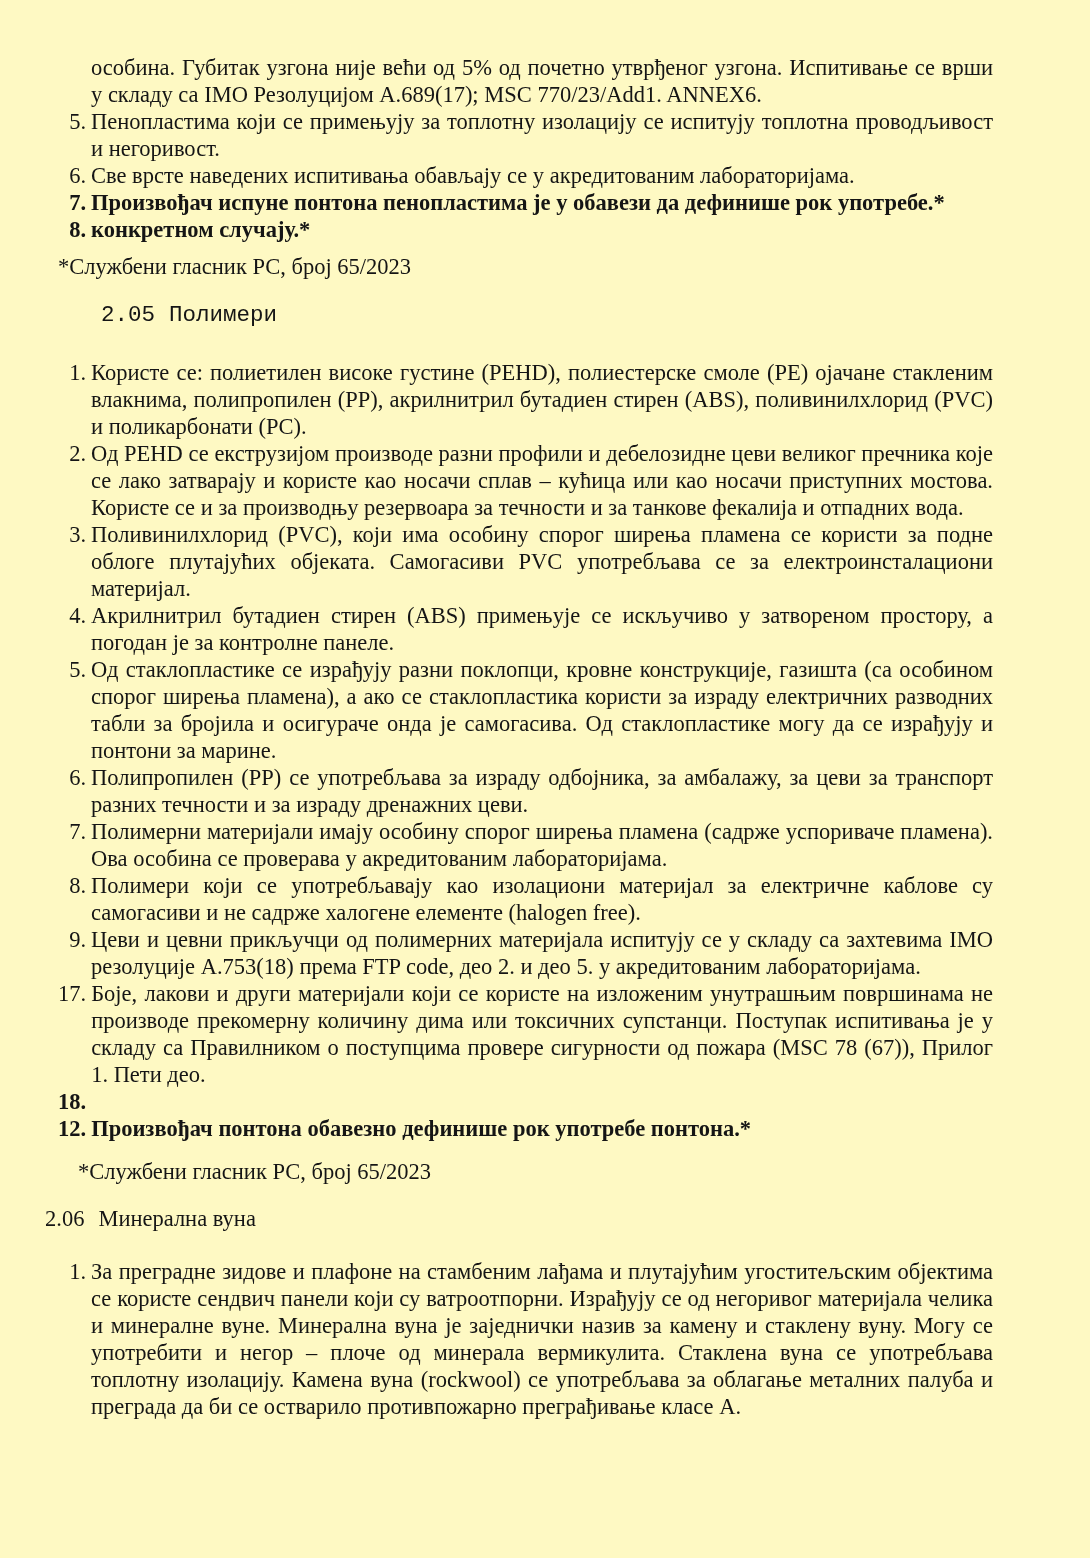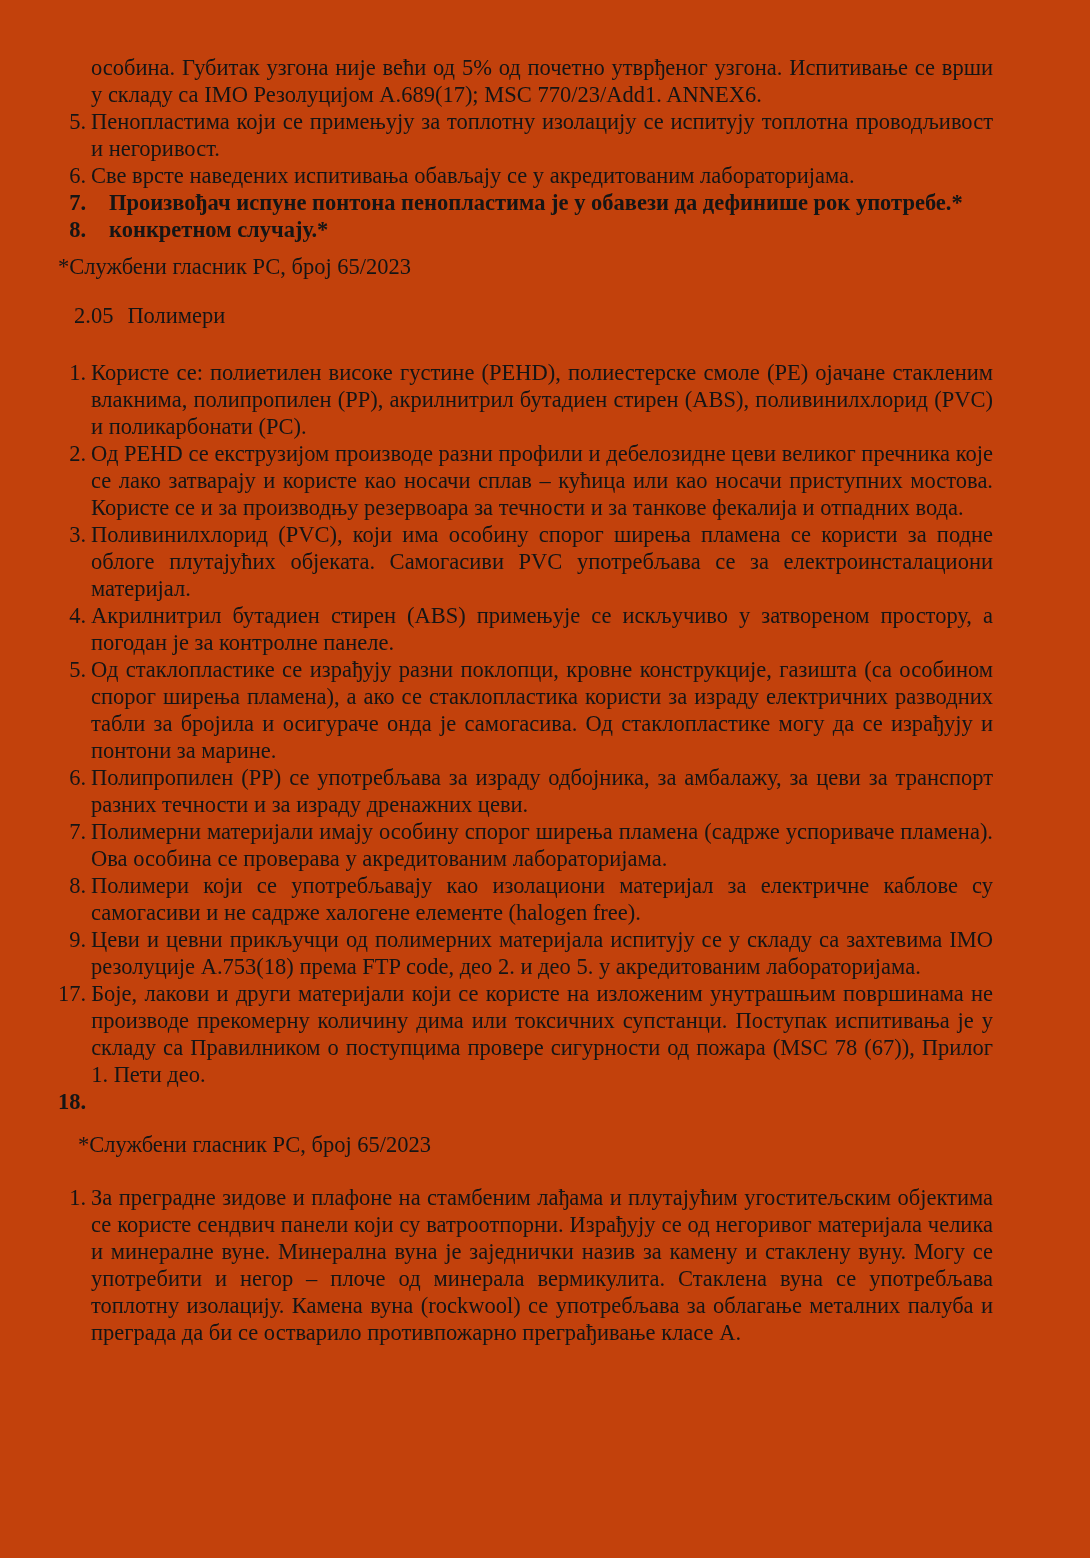--- a/index.html
+++ b/index.html
@@ -14,21 +14,21 @@
   }
   .page {
     box-sizing: border-box;
     width: 1090px;
     height: 1558px;
     padding: 54px 97px 0 58px;
     font-family: "Liberation Serif", "DejaVu Serif", serif;
     font-size: 22.5px;
     line-height: 27px;
     color: #151515;
-    background: #c2410c;
+    background: #fef9c3;
   }
   .cont-para {
     margin-left: 33px;
     text-align: justify;
   }
   .li {
     display: flex;
     align-items: flex-start;
   }
   .num {
@@ -40,41 +40,41 @@
   }
   .txt {
     flex: 1;
     text-align: justify;
   }
   .li.bold {
     font-weight: bold;
   }
   .li.bold .txt {
     text-align: left;
-    margin-left: 18px;
   }
   .ln {
     white-space: nowrap;
   }
   .ln.indent {
     padding-left: 8px;
   }
   .footnote-first {
     margin-top: 10px;
   }
   .footnote-second {
     margin-top: 16px;
     margin-left: 20px;
   }
   .heading {
     white-space: nowrap;
   }
   .heading-205 {
     margin-top: 22px;
-    margin-left: 16px;
+    margin-left: 43px;
+    font-family: Liberation Mono, monospace;
   }
   .heading-206 {
     margin-top: 20px;
     margin-left: -13px;
   }
   .sec-num {
     margin-right: 14px;
   }
   .list-polymers {
     margin-top: 30px;
@@ -156,24 +156,31 @@
     </div>
     <div class="li">
       <span class="num">17.</span>
       <div class="txt">Боје, лакови и други материјали који се користе на изложеним унутрашњим површинама не производе прекомерну количину дима или токсичних супстанци. Поступак испитивања је у складу са Правилником о поступцима провере сигурности од пожара (MSC 78 (67)), Прилог 1. Пети део.</div>
     </div>
     <div class="li bold">
       <span class="num">18.</span>
       <div class="txt">
       </div>
     </div>
+    <div class="li bold">
+      <span class="num">12.</span>
+      <div class="txt">Произвођач понтона обавезно дефинише рок употребе понтона.*</div>
+    </div>
   </div>
 
   <div class="footnote-second">*Службени гласник РС, број 65/2023</div>
 
+  <div class="heading heading-206">
+    <span class="sec-num">2.06</span><span>Минерална вуна</span>
+  </div>
 
   <div class="list list-mineral">
     <div class="li">
       <span class="num">1.</span>
       <div class="txt">За преградне зидове и плафоне на стамбеним лађама и плутајућим угоститељским објектима се користе сендвич панели који су ватроотпорни. Израђују се од негоривог материјала челика и минералне вуне. Минерална вуна је заједнички назив за камену и стаклену вуну. Могу се употребити и негор – плоче од минерала вермикулита. Стаклена вуна се употребљава топлотну изолацију. Камена вуна (rockwool) се употребљава за облагање металних палуба и преграда да би се остварило противпожарно преграђивање класе А.</div>
     </div>
   </div>
 
 </div>
 

